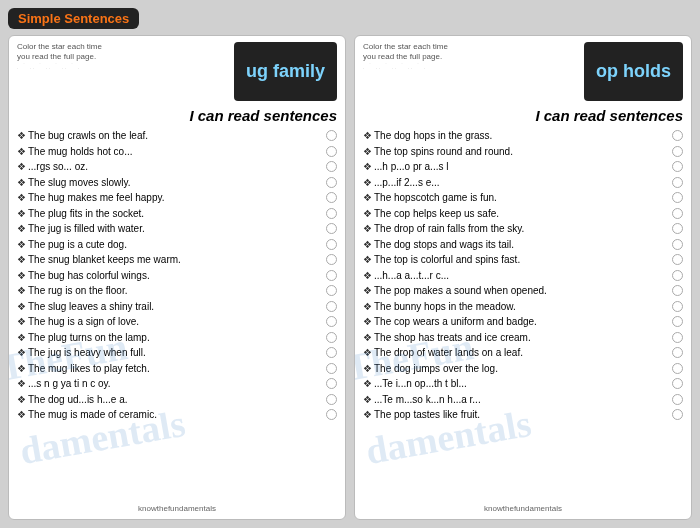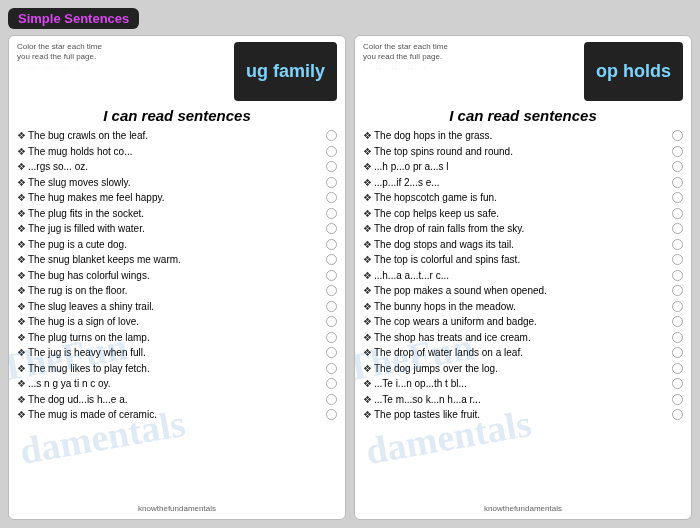--- a/index.html
+++ b/index.html
@@ -8,21 +8,21 @@
       height: 528px;
       background: #d0d0d0;
       font-family: Arial, sans-serif;
       display: flex;
       flex-direction: column;
       align-items: center;
       padding: 8px;
     }
     .top-bar {
       background: #222;
-      color: #d946ef;
+      color: #f97316;
       padding: 3px 10px;
       border-radius: 6px;
       font-size: 13px;
       font-weight: bold;
       align-self: flex-start;
       margin-bottom: 6px;
     }
     .main-content {
       display: flex;
       gap: 8px;
@@ -69,21 +69,21 @@
       background: #222;
       color: #7dd3fc;
       font-size: 18px;
       font-weight: bold;
       padding: 19px 12px;
       border-radius: 4px;
       white-space: nowrap;
       margin-left: auto;
     }
     .panel-title {
-      text-align: center;
+      text-align: right;
       font-size: 15px;
       font-weight: bold;
       margin-bottom: 4px;
       font-style: italic;
     }
     .sentence-list {
       font-size: 10px;
       line-height: 1.55;
       flex: 1;
     }

